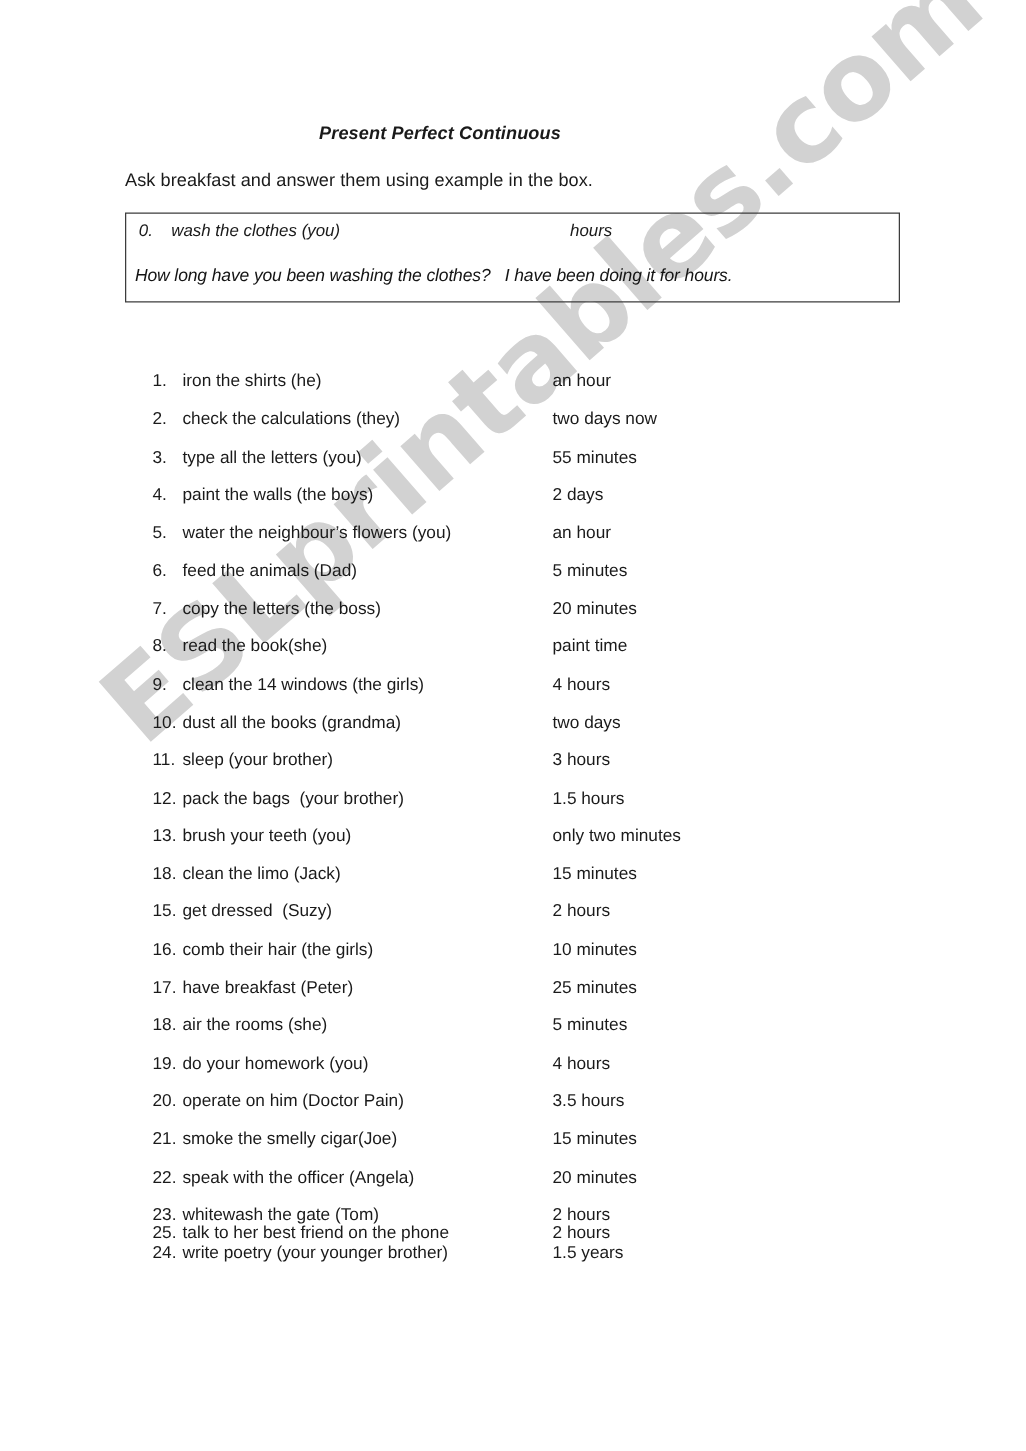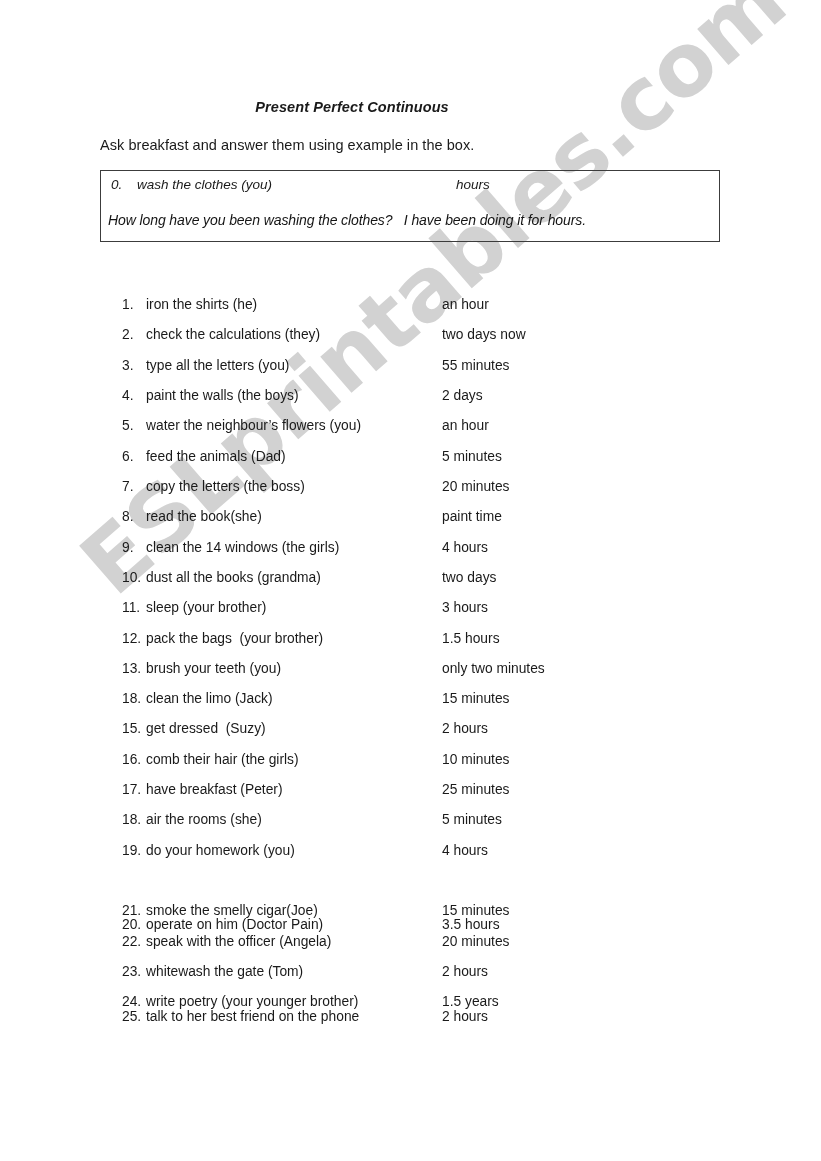--- a/index.html
+++ b/index.html
@@ -266,21 +266,21 @@
         <div class="row" style="top: 812.44px;">
           <span class="num">18.</span>
           <span class="task">air the rooms (she)</span>
           <span class="dur">5 minutes</span>
         </div>
         <div class="row" style="top: 842.76px;">
           <span class="num">19.</span>
           <span class="task">do your homework (you)</span>
           <span class="dur">4 hours</span>
         </div>
-        <div class="row" style="top: 873.08px; margin-top: 44px;">
+        <div class="row" style="top: 873.08px;">
           <span class="num">20.</span>
           <span class="task">operate on him (Doctor Pain)</span>
           <span class="dur">3.5 hours</span>
         </div>
         <div class="row" style="top: 903.4px;">
           <span class="num">21.</span>
           <span class="task">smoke the smelly cigar(Joe)</span>
           <span class="dur">15 minutes</span>
         </div>
         <div class="row" style="top: 933.72px;">
@@ -291,21 +291,21 @@
         <div class="row" style="top: 964.04px;">
           <span class="num">23.</span>
           <span class="task">whitewash the gate (Tom)</span>
           <span class="dur">2 hours</span>
         </div>
         <div class="row" style="top: 994.36px;">
           <span class="num">24.</span>
           <span class="task">write poetry (your younger brother)</span>
           <span class="dur">1.5 years</span>
         </div>
-        <div class="row" style="top: 1009px;">
+        <div class="row" style="top: 978px;">
           <span class="num">25.</span>
           <span class="task">talk to her best friend on the phone</span>
           <span class="dur">2 hours</span>
         </div>
       </div>
 
   </div>
 </div>
 
 </body></html>

